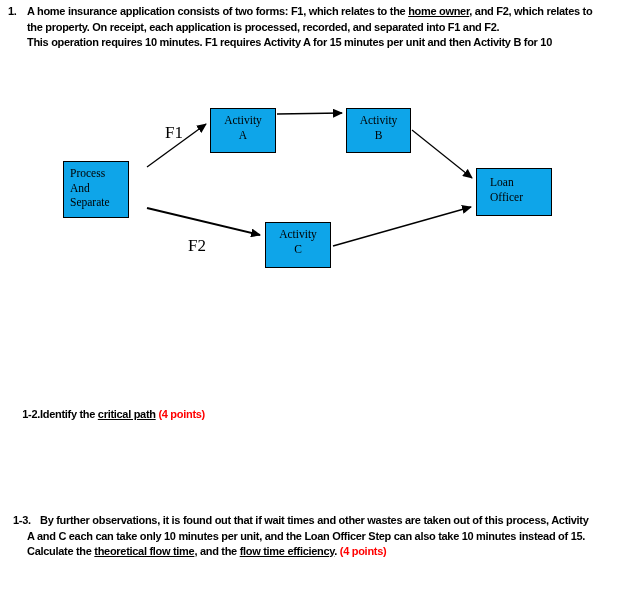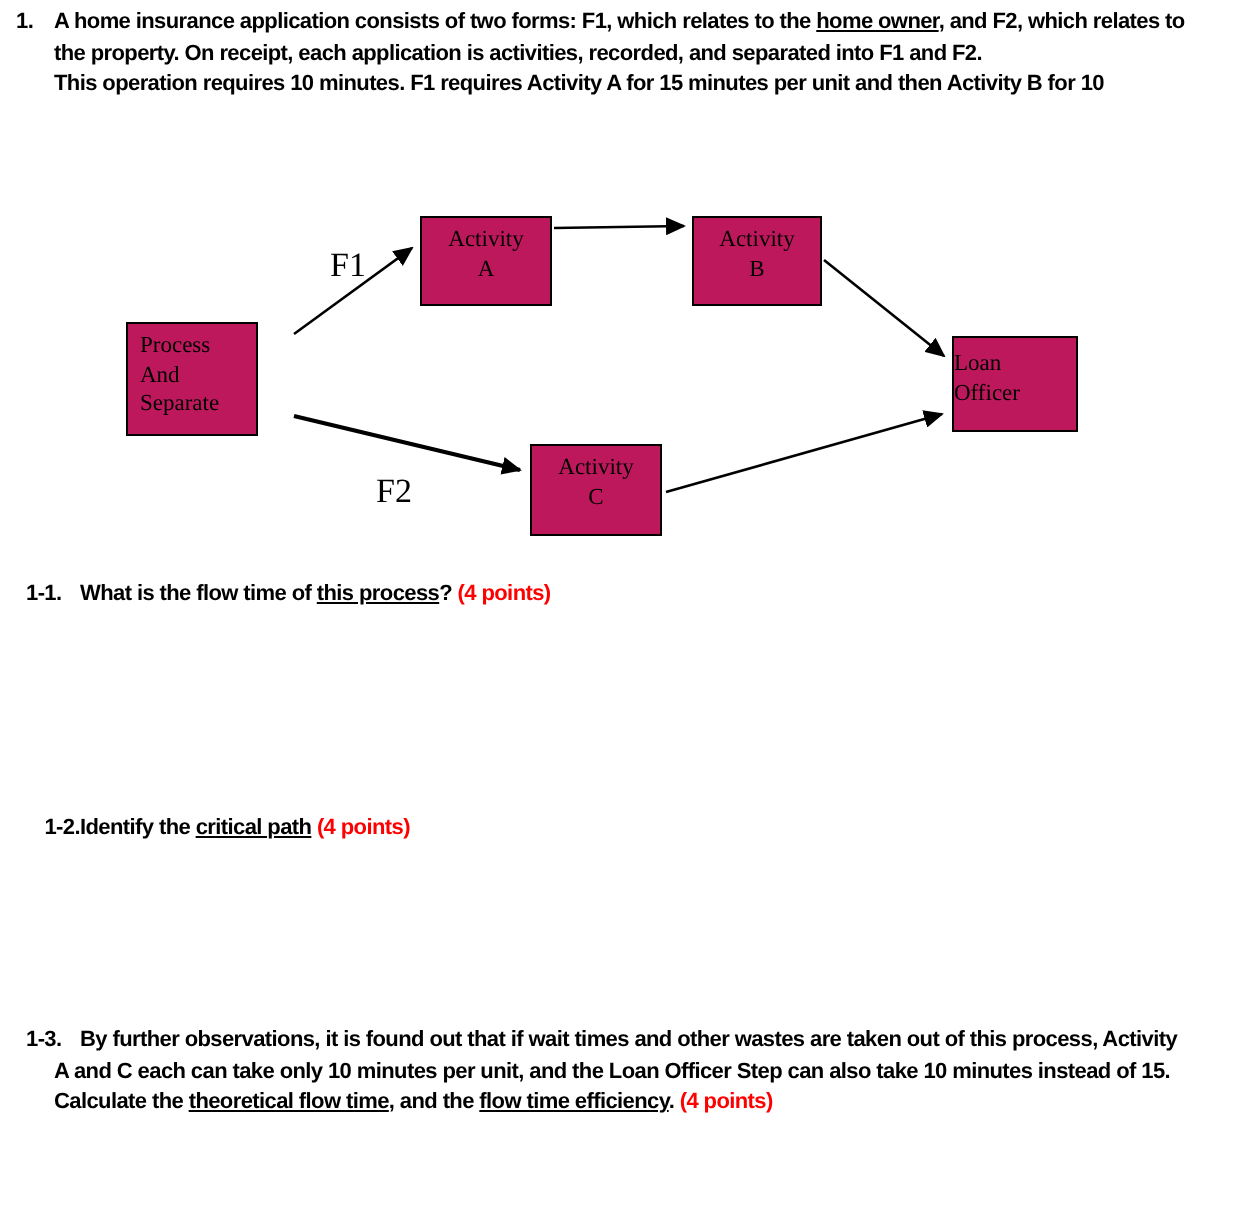--- a/index.html
+++ b/index.html
@@ -25,21 +25,21 @@
   .num { display:inline-block; }
   .w19 { width:19px; }
   .w27 { width:27px; }
   .u { text-decoration:underline; }
   .red { color:#FF0000; }
 
   .box {
     position:absolute;
     border:1.2px solid #000000;
     box-sizing:border-box;
-    background:#be185d;
+    background:#0ea5e9;
     font-family:"Liberation Serif", serif;
     font-size:11.5px;
     line-height:14.5px;
     color:#000000;
   }
   .center { text-align:center; }
 
   .flabel {
     position:absolute;
     font-family:"Liberation Serif", serif;
@@ -50,21 +50,21 @@
   .arrows { position:absolute; left:0; top:0; pointer-events:none; }
   .arrows line { stroke:#000000; stroke-width:1.3; }
   .arrows line.thick { stroke-width:2; }
 </style>
 </head>
 <body>
 
 <div class="page">
 
   <div class="line b" style="left:8px; top:5px;"><span class="num w19">1.</span><span>A home insurance application consists of two forms: F1, which relates to the </span><span class="u">home owner</span><span>, and F2, which relates to</span></div>
-  <div class="line b" style="left:27px; top:20.5px;">the property. On receipt, each application is activities, recorded, and separated into F1 and F2.</div>
+  <div class="line b" style="left:27px; top:20.5px;">the property. On receipt, each application is processed, recorded, and separated into F1 and F2.</div>
   <div class="line b" style="left:27px; top:36px;">This operation requires 10 minutes. F1 requires Activity A for 15 minutes per unit and then Activity B for 10</div>
 
   <svg class="arrows" width="621" height="615" viewBox="0 0 621 615">
     <defs>
       <marker id="ah" markerUnits="userSpaceOnUse" markerWidth="10" markerHeight="9" refX="9" refY="4.5" orient="auto">
         <path d="M0,0 L10,4.5 L0,9 z" fill="#000000"></path>
       </marker>
     </defs>
     <line x1="147" y1="167" x2="206" y2="124" marker-end="url(#ah)"></line>
     <line x1="277" y1="114" x2="342" y2="113" marker-end="url(#ah)"></line>
@@ -87,29 +87,28 @@
   <div class="box center" style="left:346px; top:108px; width:65px; height:45px; padding-top:4px;">
     <div>Activity</div>
     <div>B</div>
   </div>
 
   <div class="box center" style="left:265px; top:222px; width:66px; height:46px; padding-top:4px;">
     <div>Activity</div>
     <div>C</div>
   </div>
 
-  <div class="box" style="left:476px; top:168px; width:63px; height:48px; padding:6px 0 0 0;">
+  <div class="box" style="left:476px; top:168px; width:76px; height:48px; padding:6px 0 0 13px;">
     <div>Loan</div>
     <div>Officer</div>
   </div>
 
   <div class="flabel" style="left:165px; top:123px;">F1</div>
   <div class="flabel" style="left:188px; top:236px;">F2</div>
 
-  <div class="line b" style="left:13px; top:291px;"><span class="num w27">1-1.</span><span>What is the flow time of </span><span class="u">this process</span><span>? </span><span class="red">(4 points)</span></div>
 
   <div class="line b" style="left:13px; top:408px;text-align:right;"><span class="num w27">1-2.</span><span>Identify the </span><span class="u">critical path</span><span> </span><span class="red">(4 points)</span></div>
 
   <div class="line b" style="left:13px; top:514px;"><span class="num w27">1-3.</span><span>By further observations, it is found out that if wait times and other wastes are taken out of this process, Activity</span></div>
   <div class="line b" style="left:27px; top:529.5px;">A and C each can take only 10 minutes per unit, and the Loan Officer Step can also take 10 minutes instead of 15.</div>
   <div class="line b" style="left:27px; top:545px;text-align:center;"><span>Calculate the </span><span class="u">theoretical flow time</span><span>, and the </span><span class="u">flow time efficiency</span><span>. </span><span class="red">(4 points)</span></div>
 
 </div>
 
 </body></html>

